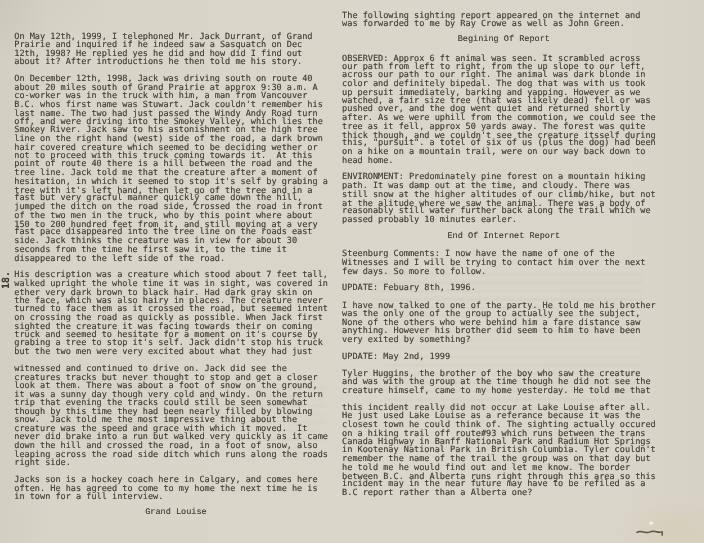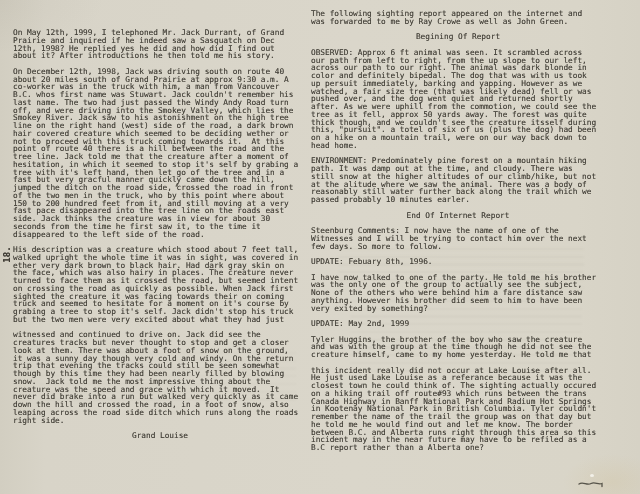--- a/index.html
+++ b/index.html
@@ -18,21 +18,21 @@
     color: #45423a;
   }
   .col {
     position: absolute;
     font-size: 7.8px; line-height: 7.75px; letter-spacing: -0.02px;
     text-shadow: 0 0 0.5px rgba(69,66,58,0.55);
   }
   .col-left  { left: 13px;  top: 13px; width: 294px; margin-top: 16px; }
   .col-right { left: 311px; top: 10px; width: 294px; }
   .col p { margin: 0 0 7.75px 0; white-space: pre-wrap; }
-  .center { text-align: center; }
+  .center { text-align: center; font-family: Liberation Mono, monospace; }
   .margin-number {
     position: absolute; left: -5px; top: 249px; width: 24px; height: 11px;
     transform: rotate(-90deg);
     font-size: 9px; line-height: 11px; text-align: center;
     color: #3e3b33; font-weight: bold;
     text-shadow: 0 0 0.5px rgba(62,59,51,0.6);
   }
   .ghost {
     position: absolute; pointer-events: none;
     background-image: repeating-linear-gradient(180deg,
@@ -99,20 +99,23 @@
 look at them. There was about a foot of snow on the ground,
 it was a sunny day though very cold and windy. On the return
 trip that evening the tracks could still be seen somewhat
 though by this time they had been nearly filled by blowing
 snow.  Jack told me the most impressive thing about the
 creature was the speed and grace with which it moved.  It
 never did brake into a run but walked very quickly as it came
 down the hill and crossed the road, in a foot of snow, also
 leaping across the road side ditch which runs along the roads
 right side.</p>
+    <p>Jacks son is a hockey coach here in Calgary, and comes here
+often. He has agreed to come to my home the next time he is
+in town for a full interview.</p>
     <p class="center">Grand Louise</p>
   </div>
 
   <div class="col col-right">
     <p>The following sighting report appeared on the internet and
 was forwarded to me by Ray Crowe as well as John Green.</p>
     <p class="center">Begining Of Report</p>
     <p>OBSERVED: Approx 6 ft animal was seen. It scrambled across
 our path from left to right, from the up slope to our left,
 across our path to our right. The animal was dark blonde in

